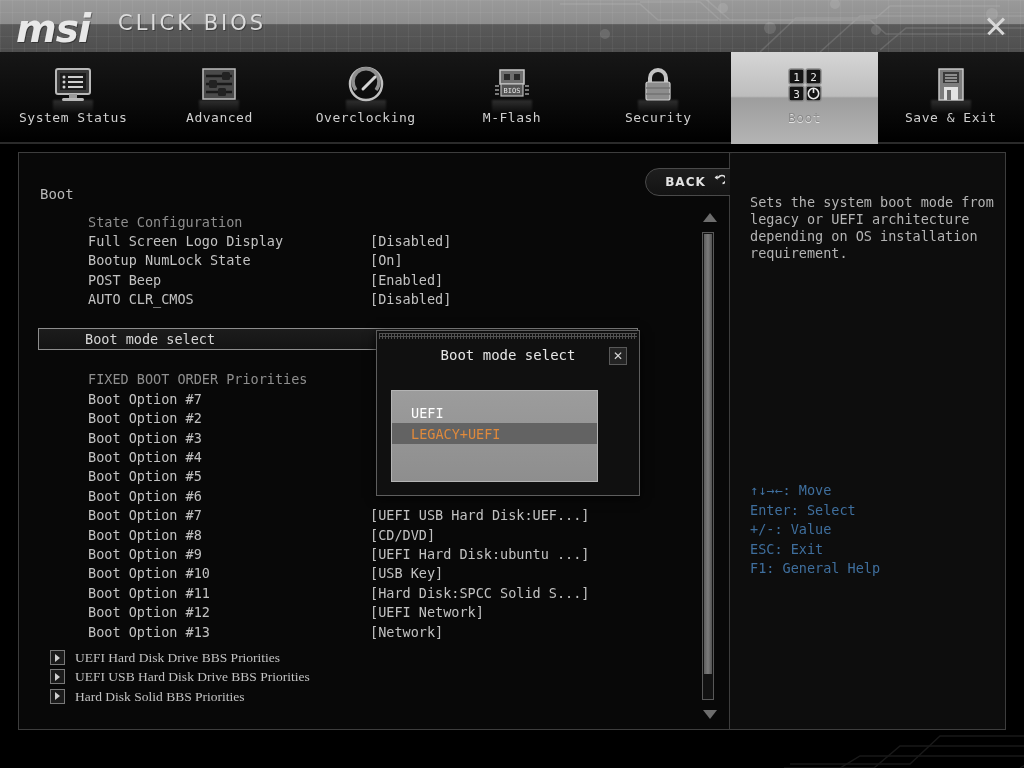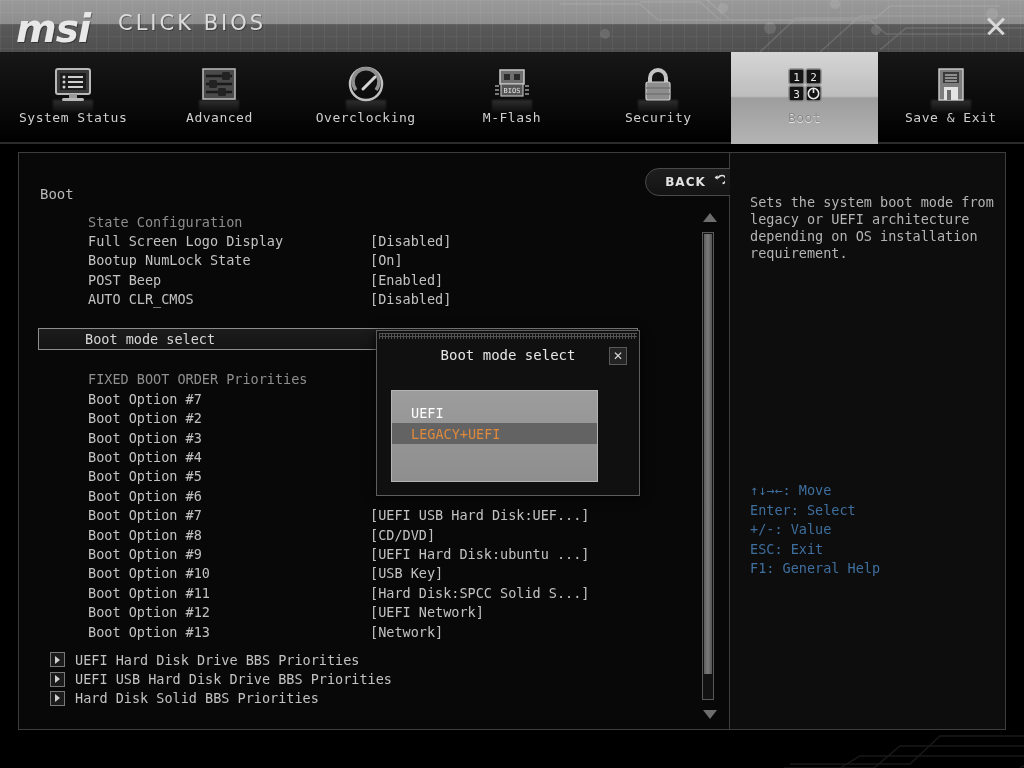--- a/index.html
+++ b/index.html
@@ -112,21 +112,21 @@
   .row .lbl { width: 330px; padding-left: 48px; }
   .row .val { color: #c2c2c2; }
   .row.group .lbl { color: #8e8e8e; }
   .row.selected {
     background: linear-gradient(to bottom,#1c1c1c,#141414);
     border: 1px solid #8d8d8d;
     height: 22px; margin-left: -2px; width: 600px;
   }
   .row.selected .lbl { padding-left: 46px; color: #d7d7d7; }
   .row.spacer { height: 19.4px; }
-  .sub-row { position: relative; height: 19.4px; display: flex; align-items: center; font-size: 13.5px; color: #c2c2c2; }
+  .sub-row { position: relative; height: 19.4px; display: flex; align-items: flex-start; font-size: 13.5px; color: #c2c2c2; font-family: Liberation Serif, serif; }
   .arrow-box {
     width: 15px; height: 15px; margin-left: 10px; margin-right: 10px;
     border: 1px solid #787878; background: #1b1b1b;
     display: flex; align-items: center; justify-content: center; flex: none;
   }
   .arrow-box i {
     width: 0; height: 0; border-left: 5px solid #cfcfcf;
     border-top: 4px solid transparent; border-bottom: 4px solid transparent;
   }
 

